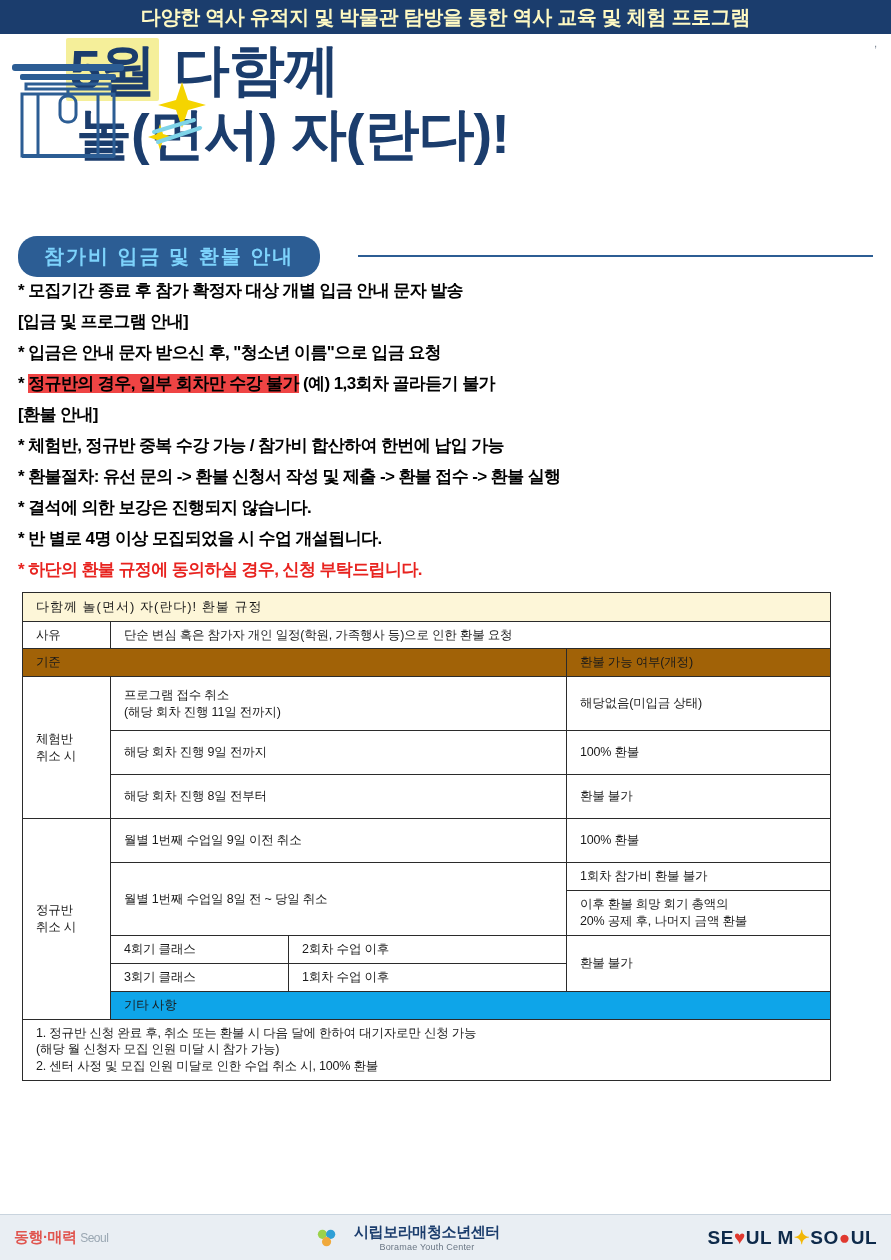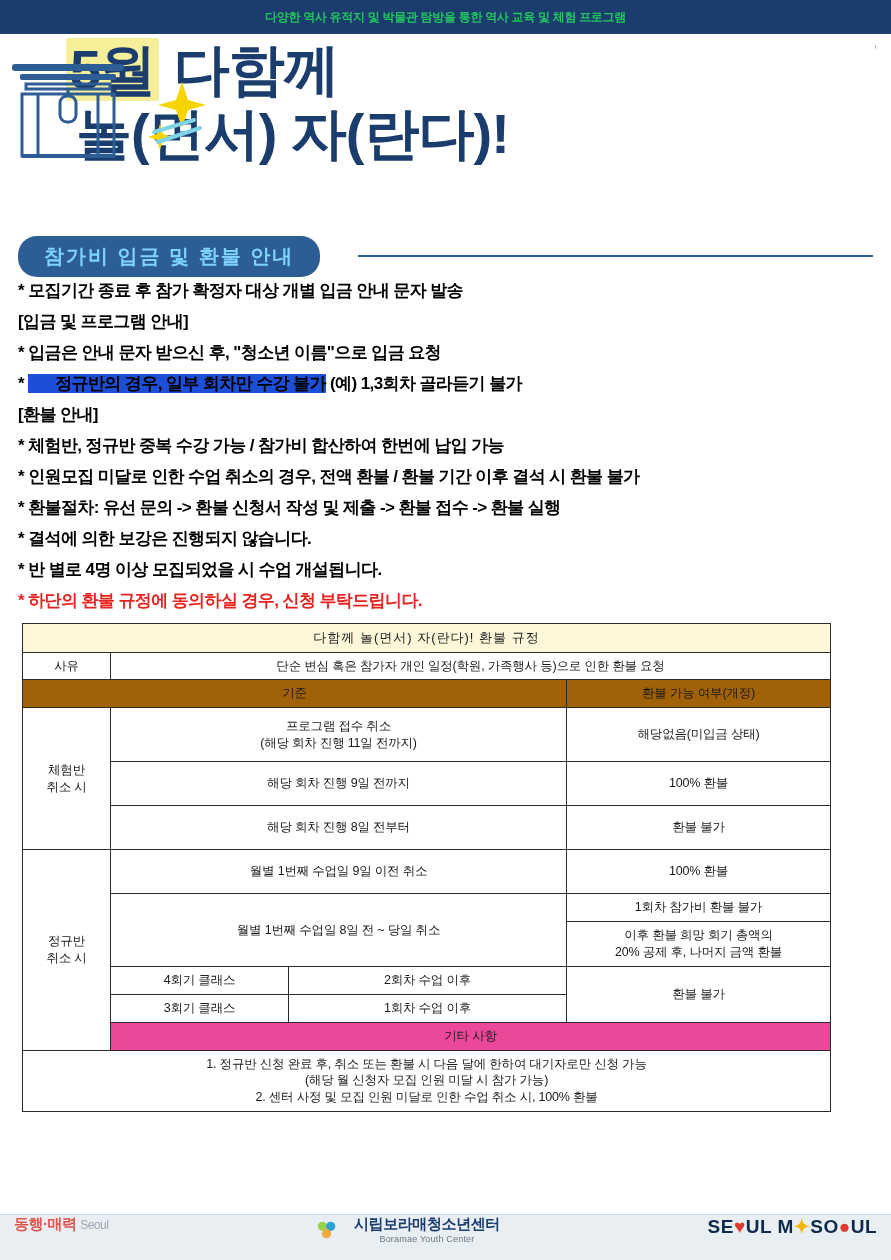--- a/index.html
+++ b/index.html
@@ -11,25 +11,25 @@
     font-family: "Liberation Sans", sans-serif;
     color: #111;
     position: relative;
     overflow: hidden;
   }
 
   
   .top-banner {
     height: 34px;
     background: #1b3d6d;
-    color: #22c55e;
+    color: #fef9c3;
     display: flex;
     align-items: center;
     justify-content: center;
-    font-size: 12px;
+    font-size: 20px;
     font-weight: bold;
     letter-spacing: -0.3px;
   }
 
   
   .hero {
     position: relative;
     height: 198px;
     padding: 6px 0 0 0;
   }
@@ -107,77 +107,77 @@
   }
   .bt-line {
     font-size: 17px;
     font-weight: bold;
     color: #000;
     letter-spacing: -0.6px;
     line-height: 1.0;
     margin: 0 0 14px 0;
     white-space: nowrap;
   }
-  .hl-yellow { background: #1d4ed8; padding-left: 27px; }
+  .hl-yellow { background: #ef4444; }
   .red { color: #e8231f; }
 
   
   .table-wrap {
     margin: 4px 18px 0 22px;
   }
   table.refund {
     width: 808px;
     border-collapse: collapse;
     table-layout: fixed;
     font-size: 12.5px;
     color: #1a1a1a;
     letter-spacing: -0.2px;
   }
   table.refund td, table.refund th {
     border: 1px solid #2b2b2b;
-    text-align: center;
+    text-align: left;
     vertical-align: middle;
-    padding: 5px 4px;
+    padding: 5px 13px;
     font-weight: normal;
     line-height: 1.35;
   }
   .t-title {
     background: #fdf6d8;
     font-weight: bold;
     font-size: 13px;
     letter-spacing: 1px;
     padding: 6px 4px;
   }
   .t-head {
     background: #a16207;
     font-weight: bold;
   }
   .tall { height: 54px; }
   .mid { height: 44px; }
   .etc-head {
-    background: #ec4899;
+    background: #0ea5e9;
     font-weight: bold;
   }
   .etc-body {
     text-align: center;
     padding: 10px 6px 12px 6px;
     line-height: 1.6;
   }
 
   
   .footer {
     position: absolute;
     left: 0;
     right: 0;
     bottom: 0;
     height: 46px;
     background: #e9eef3;
     border-top: 1px solid #c9d4de;
     display: flex;
-    align-items: flex-start;
+    align-items: center;
     justify-content: space-between;
     padding: 0 14px;
   }
   .f-left {
     font-size: 15px;
     font-weight: bold;
     color: #e0544e;
     letter-spacing: -0.5px;
   }
   .f-left .sub { color: #9aa7b2; font-size: 12px; font-weight: normal; }
@@ -256,21 +256,20 @@
 
 <div class="body-text">
   <p class="bt-line">* 모집기간 종료 후 참가 확정자 대상 개별 입금 안내 문자 발송</p>
   <p class="bt-line">[입금 및 프로그램 안내]</p>
   <p class="bt-line">* 입금은 안내 문자 받으신 후, "청소년 이름"으로 입금 요청</p>
   <p class="bt-line">
     <span>* </span><span class="hl-yellow">정규반의 경우, 일부 회차만 수강 불가</span><span> (예) 1,3회차 골라듣기 불가</span>
   </p>
   <p class="bt-line">[환불 안내]</p>
   <p class="bt-line">* 체험반, 정규반 중복 수강 가능 / 참가비 합산하여 한번에 납입 가능</p>
-  <p class="bt-line">* 인원모집 미달로 인한 수업 취소의 경우, 전액 환불 / 환불 기간 이후 결석 시 환불 불가</p>
   <p class="bt-line">* 환불절차: 유선 문의 -&gt; 환불 신청서 작성 및 제출 -&gt; 환불 접수 -&gt; 환불 실행</p>
   <p class="bt-line">* 결석에 의한 보강은 진행되지 않습니다.</p>
   <p class="bt-line">* 반 별로 4명 이상 모집되었을 시 수업 개설됩니다.</p>
   <p class="bt-line red">* 하단의 환불 규정에 동의하실 경우, 신청 부탁드립니다.</p>
 </div>
 
 <div class="table-wrap">
   <table class="refund">
     <colgroup>
       <col style="width:88px">

